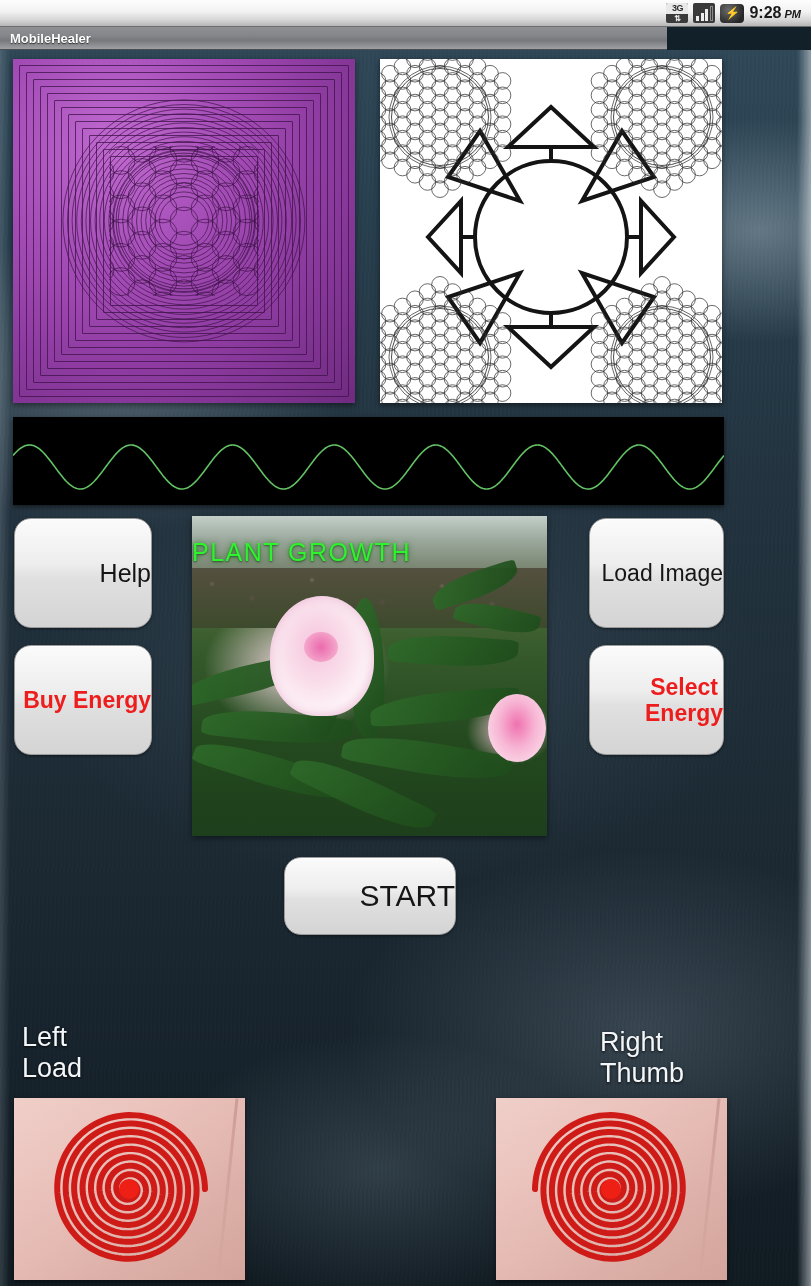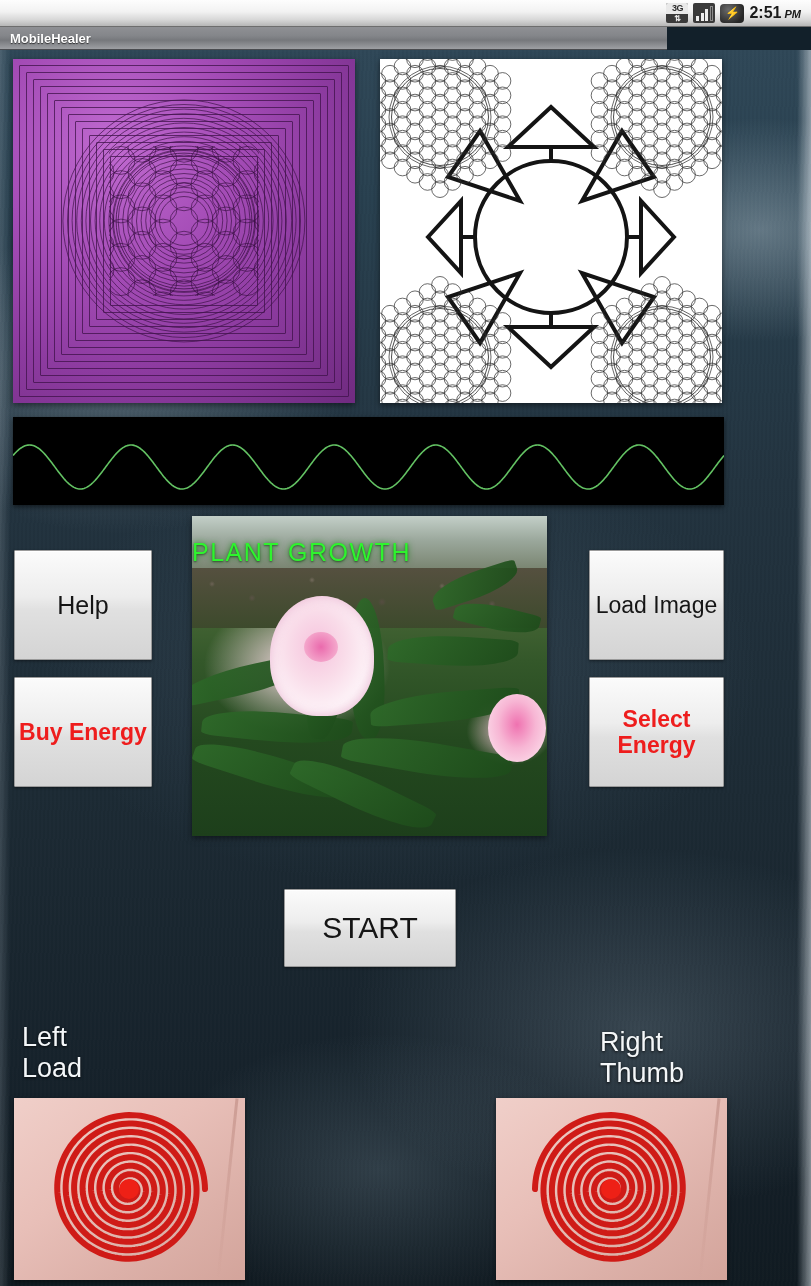--- a/index.html
+++ b/index.html
@@ -192,30 +192,29 @@
     font-size: 25px;
     font-weight: normal;
     letter-spacing: 1.5px;
     text-shadow: 0 0 6px rgba(0,120,0,.8), 0 1px 2px rgba(0,0,0,.5);
     font-family: Liberation Sans, sans-serif;
   }
 
   
   .btn {
     position: absolute;
-    border-radius: 1px;
+    border-radius: 17px;
     border: 1px solid #9a9a9a;
     background: linear-gradient(to bottom, #fbfbfb 0%, #ededed 42%, #e0e0e0 55%, #d4d4d4 100%);
     box-shadow: 0 1px 3px rgba(0,0,0,.45), inset 0 1px 0 rgba(255,255,255,.9);
-    display:flex; align-items:center; justify-content:center; text-align:center;
+    display:flex; align-items:center; justify-content:flex-end; text-align:center;
     color: #151515;
     cursor: pointer;
     user-select: none;
     line-height: 1.15;
-    margin-top: 32px;
   }
   .btn.disabled {
     background: linear-gradient(to bottom, rgba(120,130,136,.82) 0%, rgba(100,110,117,.80) 50%, rgba(88,97,104,.80) 100%);
     border: 1px solid rgba(150,160,166,.55);
     color: #15191c;
     box-shadow: 0 1px 3px rgba(0,0,0,.4), inset 0 1px 0 rgba(255,255,255,.22);
   }
   .btn.red { color: #ee1d1d; font-weight: bold; }
 
   #btn-help        { left: 14px;  top: 518px; width: 138px; height: 110px; font-size: 25px; }
@@ -268,21 +267,21 @@
       <div class="ico-signal">
         <i></i>
           <i></i>
           <i></i>
           <i></i>
       </div>
       <div class="ico-battery">
         <span>⚡</span>
       </div>
       <div id="clock">
-        <span>2:51</span><span class="ampm">PM</span>
+        <span>9:28</span><span class="ampm">PM</span>
       </div>
     </div>
   </div>
 
   <div id="titlebar">
     <div class="title">MobileHealer</div>
   </div>
 
   <div id="bg">
     <div class="edge-left"></div>

